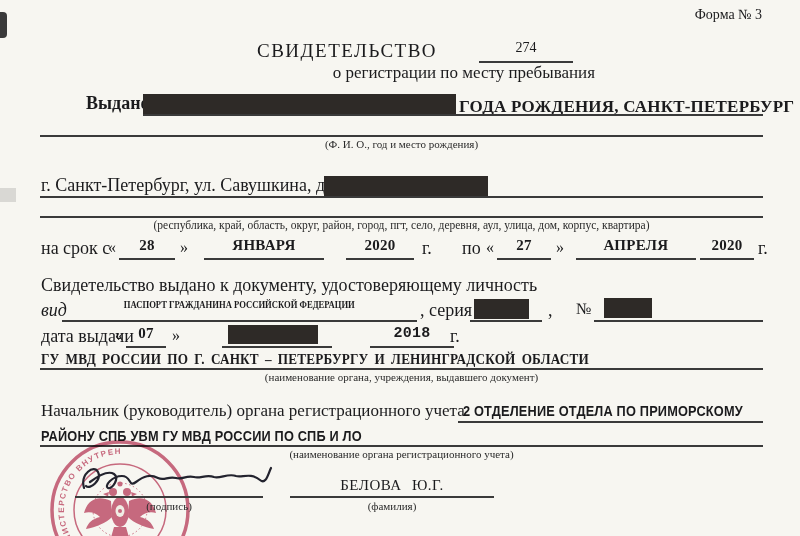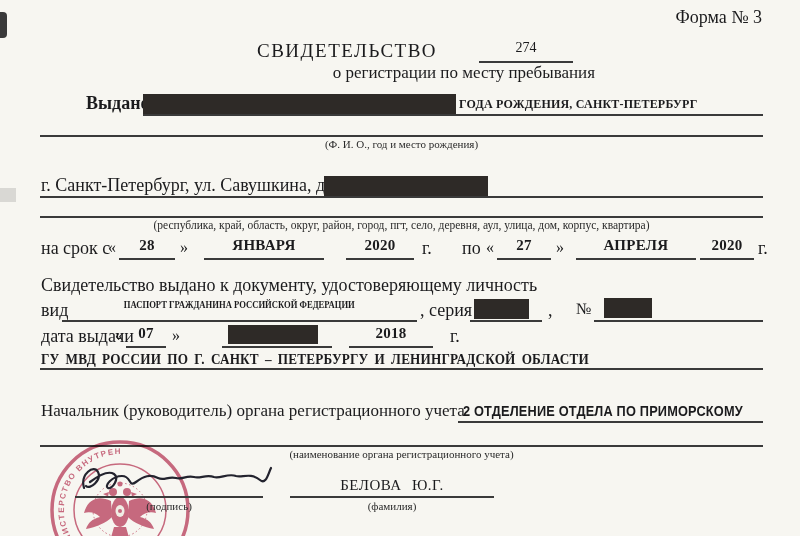--- a/index.html
+++ b/index.html
@@ -20,31 +20,31 @@
   svg{display:block;}
 </style>
 </head>
 <body>
 
 <div id="page">
 
   <div class="abs" style="left:0;top:12px;width:7px;height:26px;background:#3a3a3a;border-radius:0 4px 4px 0;"></div>
   <div class="abs" style="left:0;top:188px;width:16px;height:14px;background:#d9d8d4;"></div>
 
-  <div class="abs" style="top:7px;right:38px;font-size:18px;">Форма № 3</div>
+  <div class="abs" style="top:7px;right:38px;font-size:14px;">Форма № 3</div>
 
   <div class="abs" style="left:257px;top:40px;font-size:19px;letter-spacing:1.5px;">СВИДЕТЕЛЬСТВО</div>
   <div class="field" style="left:479px;top:40px;width:94px;height:21px;font-size:14px;">
     <span>274</span>
   </div>
   <div class="abs" style="left:130px;top:63px;width:465px;text-align:right;font-size:17px;">о регистрации по месту пребывания</div>
 
   <div class="abs body-text" style="left:86px;top:93px;font-weight:bold;">Выдано</div>
   <div class="redact" style="left:143px;top:94px;width:313px;height:21px;"></div>
-  <div class="abs" style="left:459px;top:97px;font-size:12px;font-weight:bold;letter-spacing:.2px;">ГОДА РОЖДЕНИЯ, САНКТ-ПЕТЕРБУРГ</div>
+  <div class="abs" style="left:459px;top:97px;font-size:17px;font-weight:bold;letter-spacing:.2px;">ГОДА РОЖДЕНИЯ, САНКТ-ПЕТЕРБУРГ</div>
   <div class="rule" style="left:143px;top:114px;width:620px;"></div>
 
   <div class="rule" style="left:40px;top:135px;width:723px;"></div>
   <div class="abs cap" style="left:40px;top:138px;width:723px;">(Ф. И. О., год и место рождения)</div>
 
 
   <div class="abs body-text" style="left:41px;top:175px;">г. Санкт-Петербург, ул. Савушкина, дом</div>
   <div class="redact" style="left:324px;top:176px;width:164px;height:21px;"></div>
   <div class="rule" style="left:40px;top:196px;width:723px;"></div>
   <div class="rule" style="left:40px;top:216px;width:723px;"></div>
@@ -60,50 +60,54 @@
   <div class="abs body-text" style="left:462px;top:238px;">по</div>
   <div class="abs quote" style="left:486px;top:239px;">«</div>
   <div class="field bold-val" style="left:497px;top:237px;width:54px;height:21px;"><span>27</span></div>
   <div class="abs quote" style="left:556px;top:239px;">»</div>
   <div class="field bold-val" style="left:576px;top:237px;width:120px;height:21px;"><span>АПРЕЛЯ</span></div>
   <div class="field bold-val" style="left:700px;top:237px;width:54px;height:21px;"><span>2020</span></div>
   <div class="abs body-text" style="left:758px;top:238px;">г.</div>
 
   <div class="abs body-text" style="left:41px;top:275px;">Свидетельство выдано к документу, удостоверяющему личность</div>
 
-  <div class="abs body-text" style="left:41px;top:300px;">вид</div>
+  <div class="abs body-text" style="left:41px;top:300px;font-style:italic;">вид</div>
   <div class="field" style="left:62px;top:299px;width:355px;height:21px;font-size:10px;font-weight:bold;">
     <span class="narrowc">ПАСПОРТ ГРАЖДАНИНА РОССИЙСКОЙ ФЕДЕРАЦИИ</span>
   </div>
   <div class="abs body-text" style="left:420px;top:300px;">, серия</div>
   <div class="field" style="left:470px;top:299px;width:72px;height:21px;"></div>
   <div class="redact" style="left:474px;top:299px;width:55px;height:20px;"></div>
   <div class="abs body-text" style="left:548px;top:300px;">,</div>
   <div class="abs" style="left:576px;top:300px;font-size:16px;">№</div>
   <div class="field" style="left:594px;top:299px;width:169px;height:21px;"></div>
   <div class="redact" style="left:604px;top:298px;width:48px;height:20px;"></div>
 
   <div class="abs body-text" style="left:41px;top:326px;">дата выдачи</div>
   <div class="abs quote" style="left:115px;top:327px;">«</div>
   <div class="field bold-val" style="left:126px;top:325px;width:40px;height:21px;"><span>07</span></div>
   <div class="abs quote" style="left:172px;top:327px;">»</div>
   <div class="field" style="left:222px;top:325px;width:110px;height:21px;"></div>
   <div class="redact" style="left:228px;top:325px;width:90px;height:19px;"></div>
-  <div class="field bold-val" style="left:349px;top:325px;width:84px;height:21px;"><span>2018</span></div>
+  <div class="field bold-val" style="left:370px;top:325px;width:84px;height:21px;font-family:Liberation Mono, monospace;"><span>2018</span></div>
   <div class="abs body-text" style="left:450px;top:326px;">г.</div>
 
   <div class="abs issuer-line" style="left:41px;top:351px;">
     <span class="narrow">ГУ МВД РОССИИ ПО Г. САНКТ – ПЕТЕРБУРГУ И ЛЕНИНГРАДСКОЙ ОБЛАСТИ</span>
   </div>
   <div class="rule" style="left:40px;top:368px;width:723px;"></div>
+  <div class="abs cap" style="left:40px;top:371px;width:723px;">(наименование органа, учреждения, выдавшего документ)</div>
 
   <div class="abs" style="left:41px;top:401px;font-size:17px;">Начальник (руководитель) органа регистрационного учета</div>
   <div class="field" style="left:458px;top:400px;width:305px;height:21px;"></div>
   <div class="abs cond-sans" style="left:463px;top:403px;">
     <span class="narrow">2 ОТДЕЛЕНИЕ ОТДЕЛА ПО ПРИМОРСКОМУ</span>
+  </div>
+  <div class="abs cond-sans" style="left:41px;top:428px;">
+    <span class="narrow">РАЙОНУ СПБ УВМ ГУ МВД РОССИИ ПО СПБ И ЛО</span>
   </div>
   <div class="rule" style="left:40px;top:445px;width:723px;"></div>
   <div class="abs cap" style="left:40px;top:448px;width:723px;">(наименование органа регистрационного учета)</div>
 
   <svg class="abs" style="left:47px;top:437px;mix-blend-mode:multiply;opacity:.85;" width="146" height="146" viewBox="0 0 146 146">
     <defs>
       <path id="arcTop" d="M 73,17 a 56,56 0 1 1 -0.1,0"></path>
       <path id="arcBottom" d="M 31,88 A 48,48 0 0 0 115,88"></path>
     </defs>
     <g fill="none" stroke="#c5536f">

